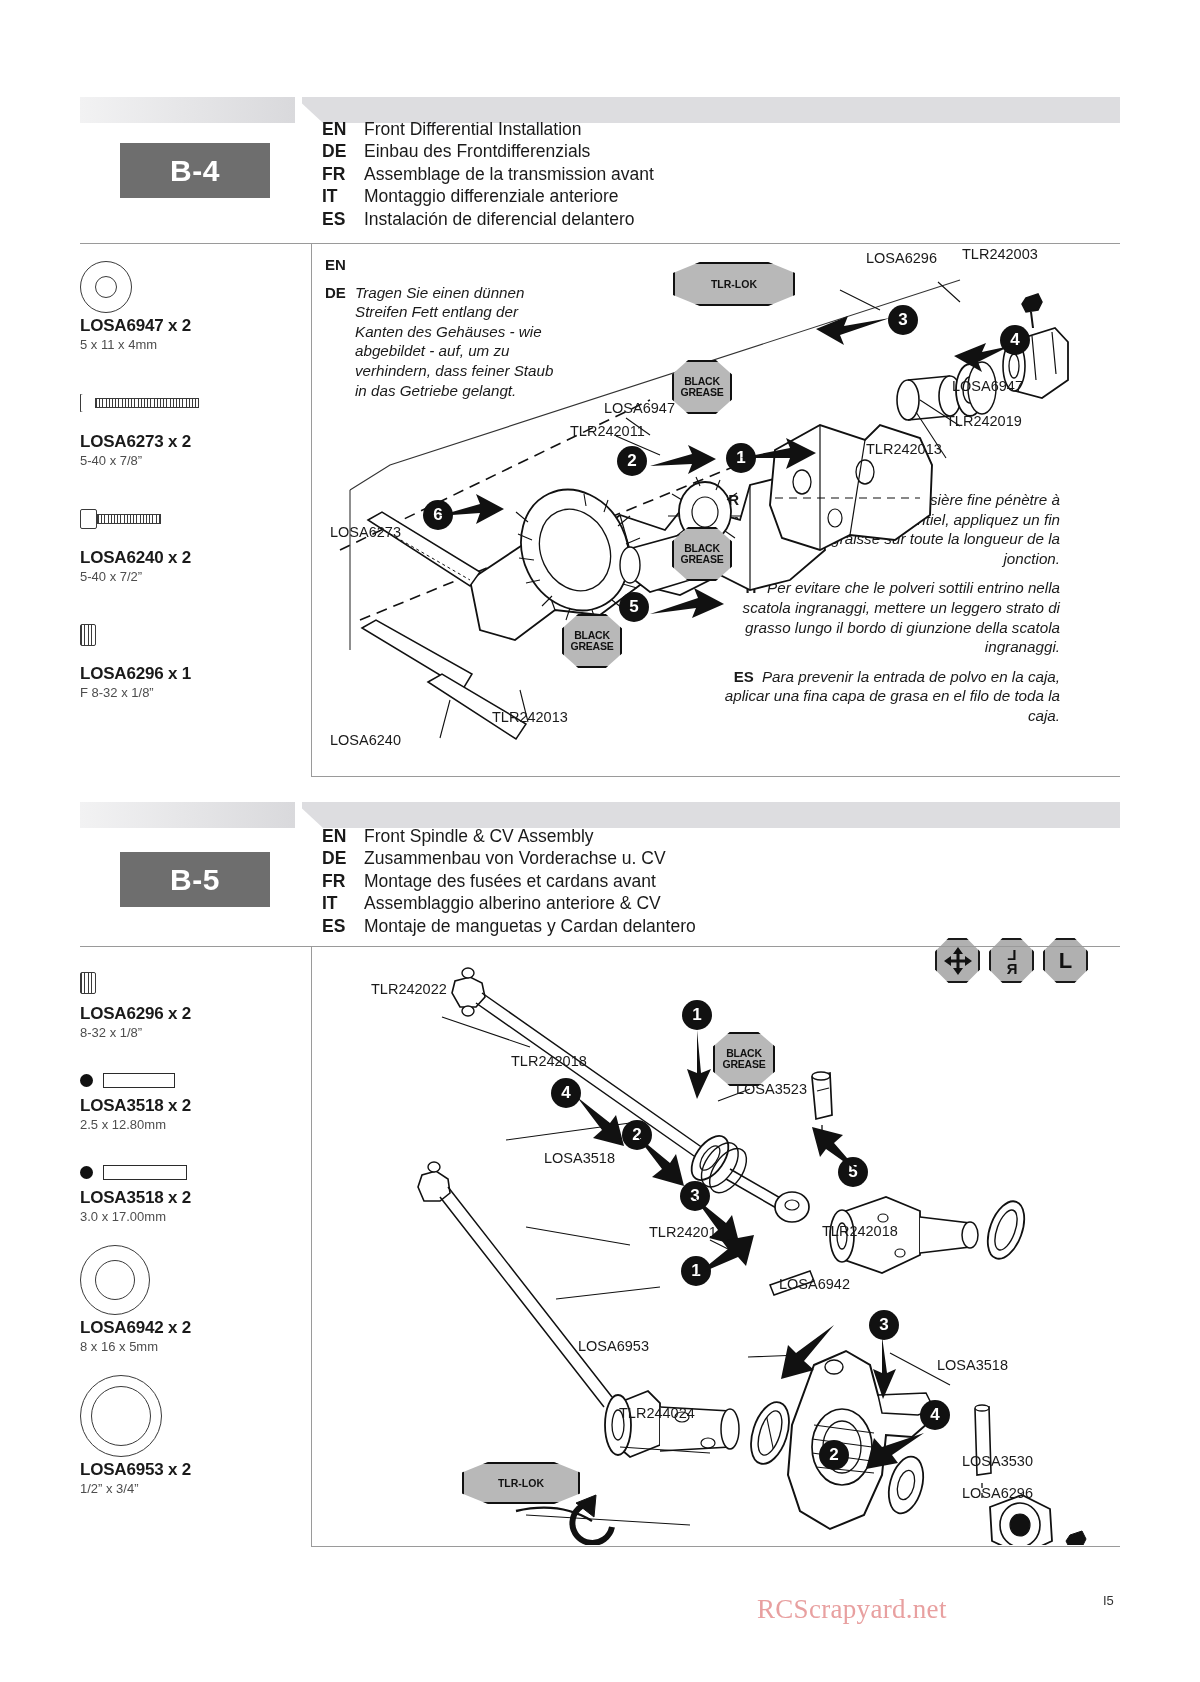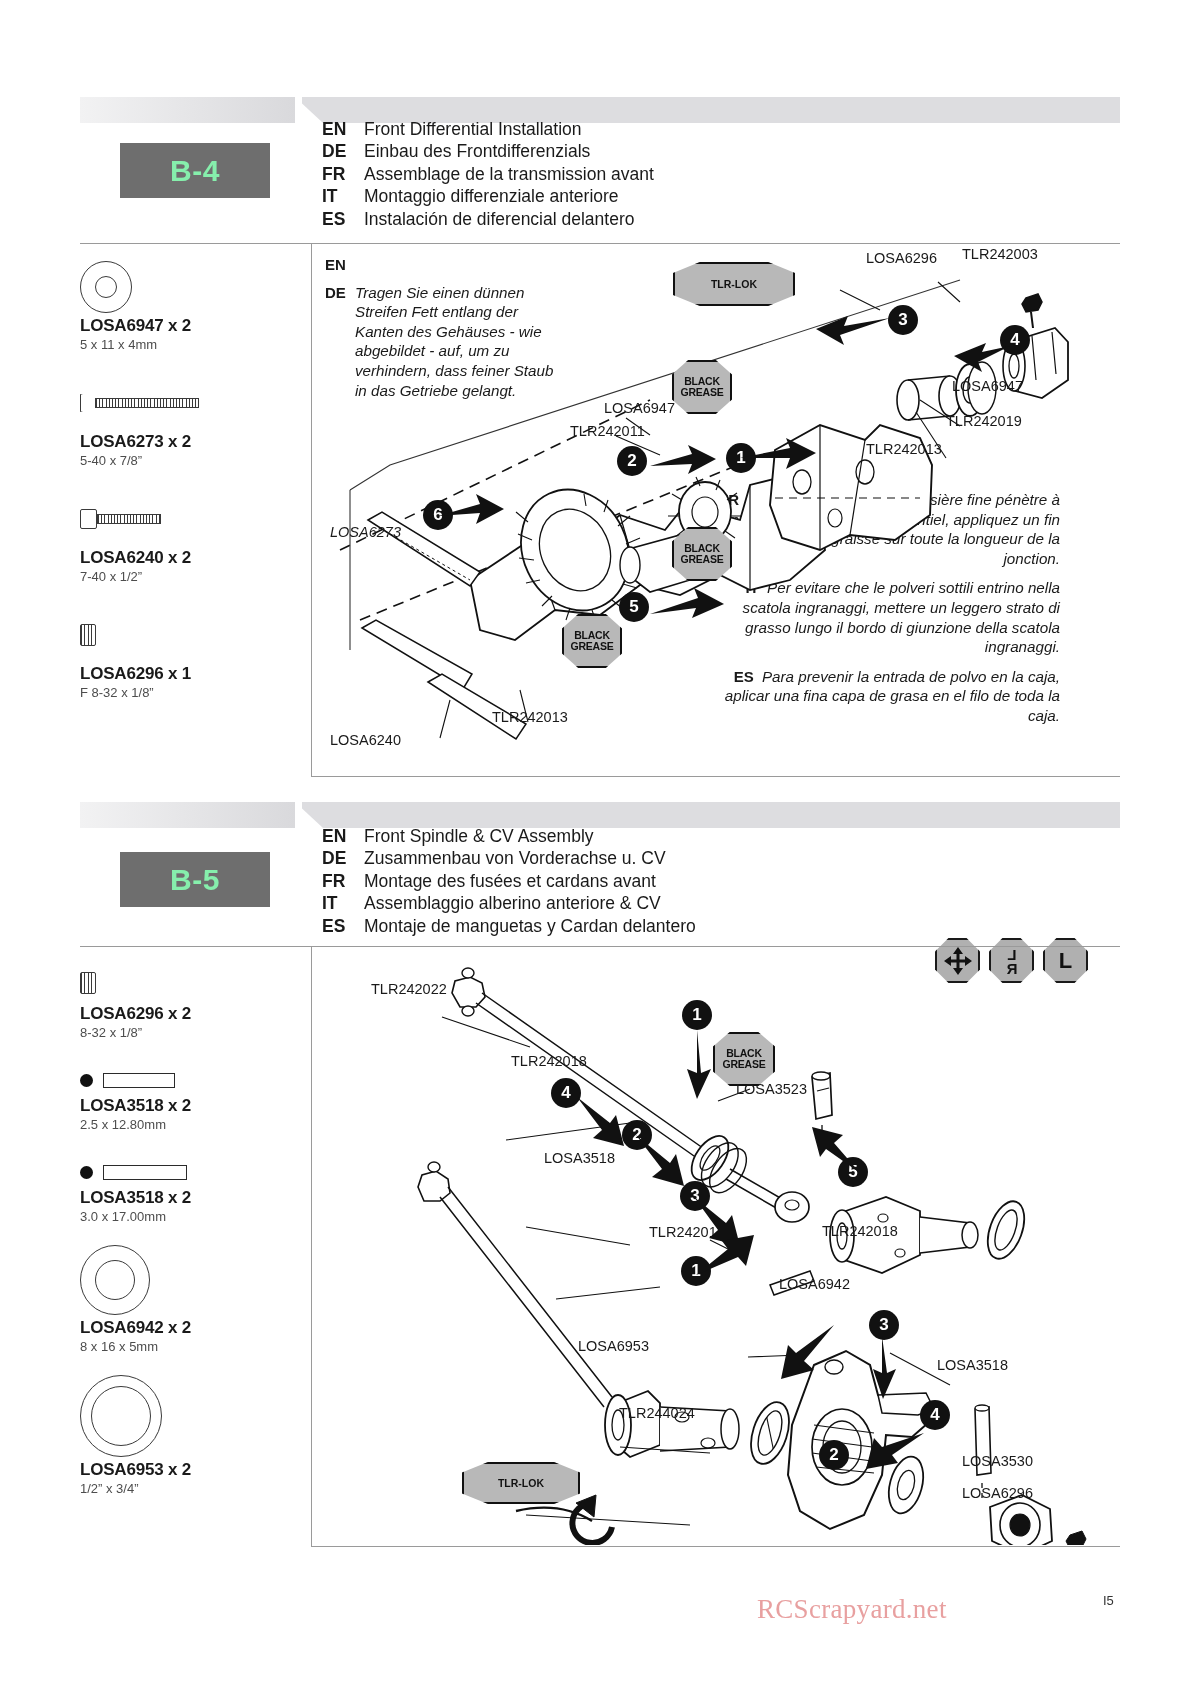--- a/index.html
+++ b/index.html
@@ -20,21 +20,21 @@
                    background:linear-gradient(to right,#f2f2f3,#d9d9dc); }
   .band .b-right { position:absolute; left:222px; top:0; right:0; height:26px;
                    background:#dddde0; }
   .band .b-notch2{ position:absolute; left:215px; top:0; width:28px; height:26px;
                    background:#ffffff;
                    clip-path:polygon(0 0, 0 100%, 100% 100%); }
 
   
   .step-badge {
     position:absolute; width:150px; height:55px; background:#6e6e6e;
-    color:#86efac; font-size:30px; font-weight:bold; letter-spacing:.5px;
+    color:#ffffff; font-size:30px; font-weight:bold; letter-spacing:.5px;
     display:flex; align-items:center; justify-content:center;
   }
 
   
   .titles { position:absolute; font-size:17.5px; line-height:22.4px; }
   .titles .row { display:flex; }
   .titles .lang { width:42px; font-weight:bold; flex:none; }
   .titles .txt  { white-space:nowrap; }
 
   
@@ -183,21 +183,21 @@
       <div class="spec">5-40 x 7/8”</div>
     </div>
     <div class="part" style="margin-top:22px;">
       <div class="pic">
         <div class="capscrew">
             <div class="head"></div>
             <div class="shaft"></div>
           </div>
       </div>
       <div class="name">LOSA6240 x 2</div>
-      <div class="spec">7-40 x 1/2”</div>
+      <div class="spec">5-40 x 7/2”</div>
     </div>
     <div class="part" style="margin-top:22px;">
       <div class="pic">
           <div class="setscrew"></div>
         </div>
       <div class="name">LOSA6296 x 1</div>
       <div class="spec">F 8-32 x 1/8”</div>
     </div>
   </div>
 
@@ -321,21 +321,21 @@
       <span>GREASE</span>
   </div>
 
   <div class="lbl" style="left:866px; top:250px;">LOSA6296</div>
   <div class="lbl" style="left:962px; top:246px;">TLR242003</div>
   <div class="lbl" style="left:952px; top:378px;">LOSA6947</div>
   <div class="lbl" style="left:946px; top:413px;">TLR242019</div>
   <div class="lbl" style="left:604px; top:400px;">LOSA6947</div>
   <div class="lbl" style="left:570px; top:423px;">TLR242011</div>
   <div class="lbl" style="left:866px; top:441px;">TLR242013</div>
-  <div class="lbl" style="left:330px; top:524px;font-style:italic;">LOSA6273</div>
+  <div class="lbl" style="left:330px; top:524px;">LOSA6273</div>
   <div class="lbl" style="left:330px; top:732px;">LOSA6240</div>
   <div class="lbl" style="left:492px; top:709px;">TLR242013</div>
 
   <div class="bub" style="left:726px; top:443px;">1</div>
   <div class="bub" style="left:617px; top:446px;">2</div>
   <div class="bub" style="left:888px; top:305px;">3</div>
   <div class="bub" style="left:1000px; top:325px;">4</div>
   <div class="bub" style="left:619px; top:592px;">5</div>
   <div class="bub" style="left:423px; top:500px;">6</div>
 

